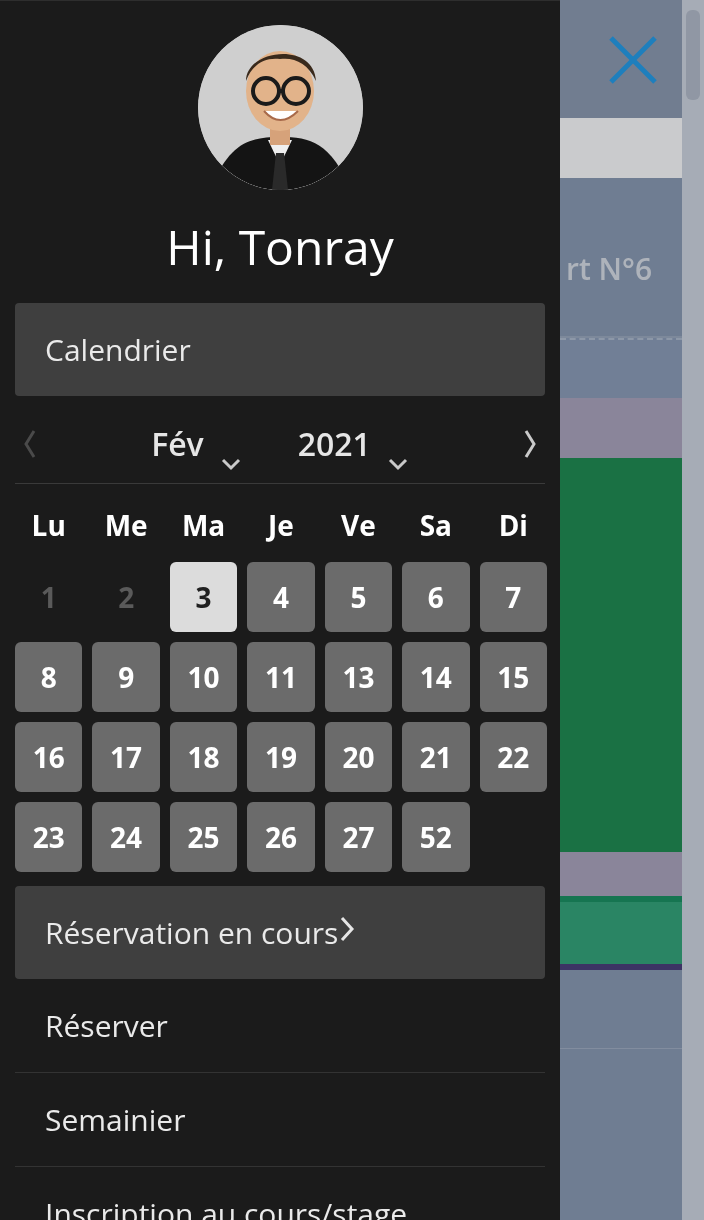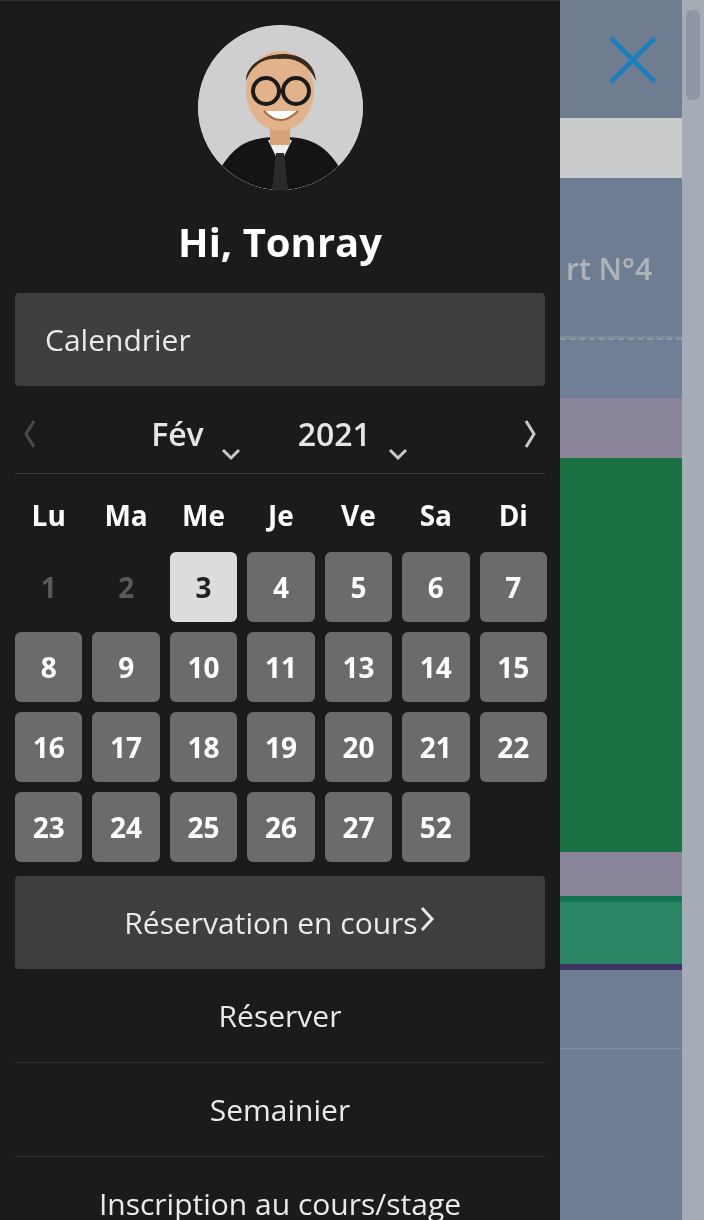--- a/index.html
+++ b/index.html
@@ -133,22 +133,22 @@
     height: 165px;
     border-radius: 50%;
     background: #c9c9c9;
     overflow: hidden;
     position: relative;
   }
   .avatar svg { width: 100%; height: 100%; display: block; }
 
   .greeting {
     color: #fff;
-    font-size: 40px;
-    font-weight: 700;
+    font-size: 48px;
+    font-weight: 400;
     text-align: center;
     margin-top: 24px;
   }
 
   .section-label {
     margin: 24px 15px 0 15px;
     background: #3f3f3f;
     color: #eaeaea;
     font-size: 30px;
     padding: 26px 30px;
@@ -238,21 +238,21 @@
     color: #202020;
   }
 
   
   .menu {
     margin-top: 14px;
   }
   .menu-row {
     display: flex;
     align-items: center;
-    justify-content: center;
+    justify-content: flex-start;
     color: #eaeaea;
     font-size: 30px;
     padding: 26px 30px;
     margin: 0 15px;
     border-radius: 4px;
     cursor: pointer;
   }
   .menu-row.hl {
     background: #3f3f3f;
     margin: 0 15px;
@@ -267,21 +267,21 @@
   }
 </style>
 </head>
 <body>
 
 <div class="stage">
 
   <div class="bg-schedule">
     <div class="whitebar"></div>
     <div class="headcell">
-      <span>rt N°4</span>
+      <span>rt N°6</span>
     </div>
     <div class="block b1"></div>
     <div class="block b2"></div>
     <div class="block b3"></div>
     <div class="block b4"></div>
     <div class="block b5"></div>
     <div class="block b6"></div>
     <div class="block b7"></div>
     <div class="block b8"></div>
     <div class="block b9"></div>
@@ -370,22 +370,22 @@
               <polyline points="6,4 14,17 6,30"></polyline>
             </svg>
         </div>
       </div>
 
       <div class="divider"></div>
 
       <div class="cal">
         <div class="cal-head">
           <div>Lu</div>
+          <div>Me</div>
           <div>Ma</div>
-          <div>Me</div>
           <div>Je</div>
           <div>Ve</div>
           <div>Sa</div>
           <div>Di</div>
         </div>
         <div class="cal-grid" id="cal-grid">
             <div class="day out">1</div>
             <div class="day out">2</div>
             <div class="day in selected">3</div>
             <div class="day in">4</div>

